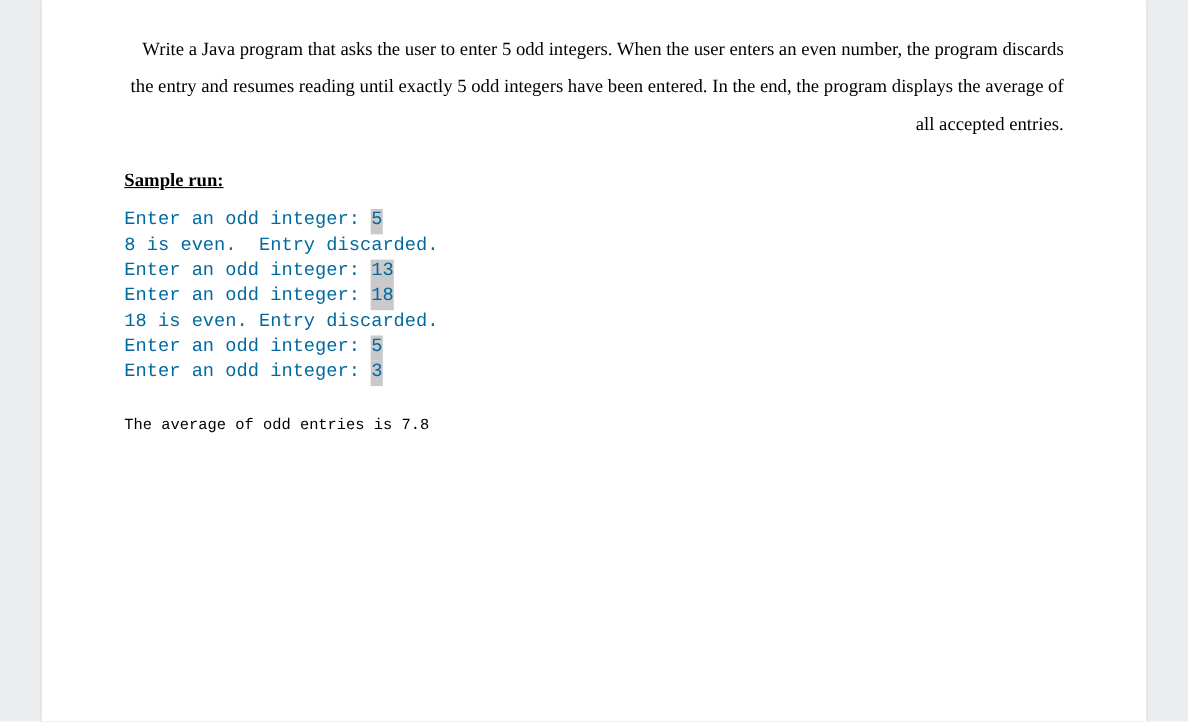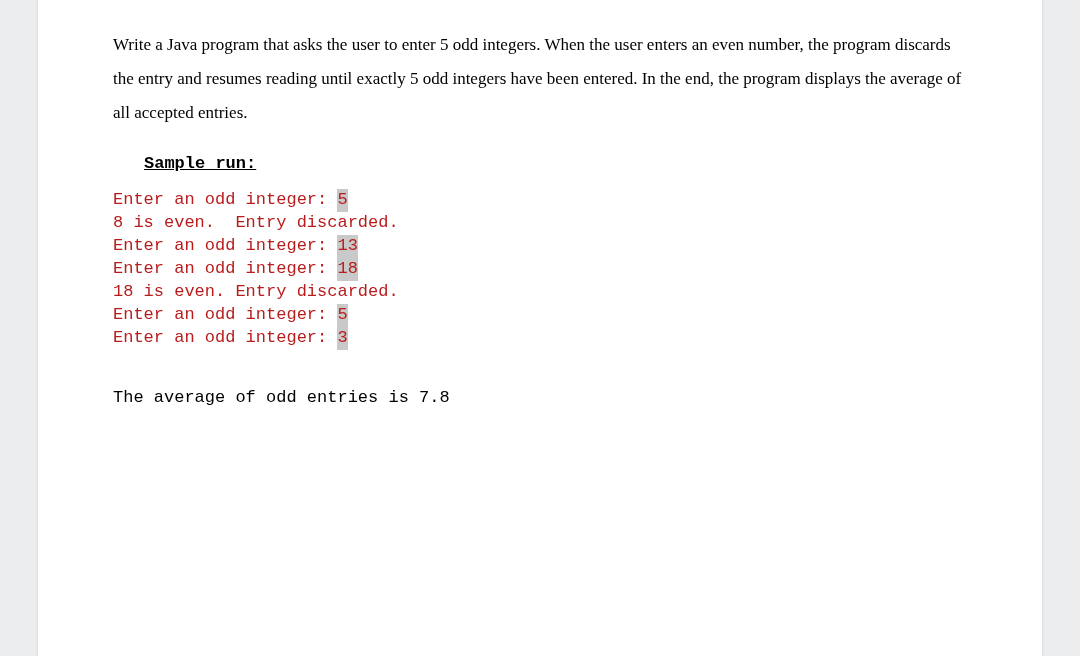--- a/index.html
+++ b/index.html
@@ -20,47 +20,47 @@
       width: 1004px;
       height: 656px;
       padding: 28px 75px 20px 75px;
       box-shadow: 0 0 3px rgba(0,0,0,0.15);
     }
     .problem-text {
       font-size: 17px;
       line-height: 2.0;
       color: #000;
       margin-bottom: 24px;
+      text-align: right;
     }
     .sample-run-label {
-      font-family: Liberation Mono, monospace;
+      font-family: Liberation Serif, serif;
       font-size: 17px;
       font-weight: bold;
       text-decoration: underline;
       margin-bottom: 16px;
-      margin-left: 31px;
     }
     .console {
       font-family: "Courier New", Courier, monospace;
       font-size: 17px;
       line-height: 1.35;
-      color: #b91c1c;
+      color: #0369a1;
     }
     .console .line {
       white-space: pre;
     }
     .console .input-val {
       background: #c9c9c9;
       display: inline-block;
       padding: 0 0px;
     }
     .result-line {
       font-family: "Courier New", Courier, monospace;
-      font-size: 17px;
-      margin-top: 38px;
+      font-size: 14px;
+      margin-top: 28px;
     }
   </style>
 </head>
 <body>
 
 <div class="page">
   <div class="problem-text">Write a Java program that asks the user to enter 5 odd integers. When the user enters an even number, the program discards the entry and resumes reading until exactly 5 odd integers have been entered. In the end, the program displays the average of all accepted entries.</div>
 
   <div class="sample-run-label">Sample run:</div>
 

